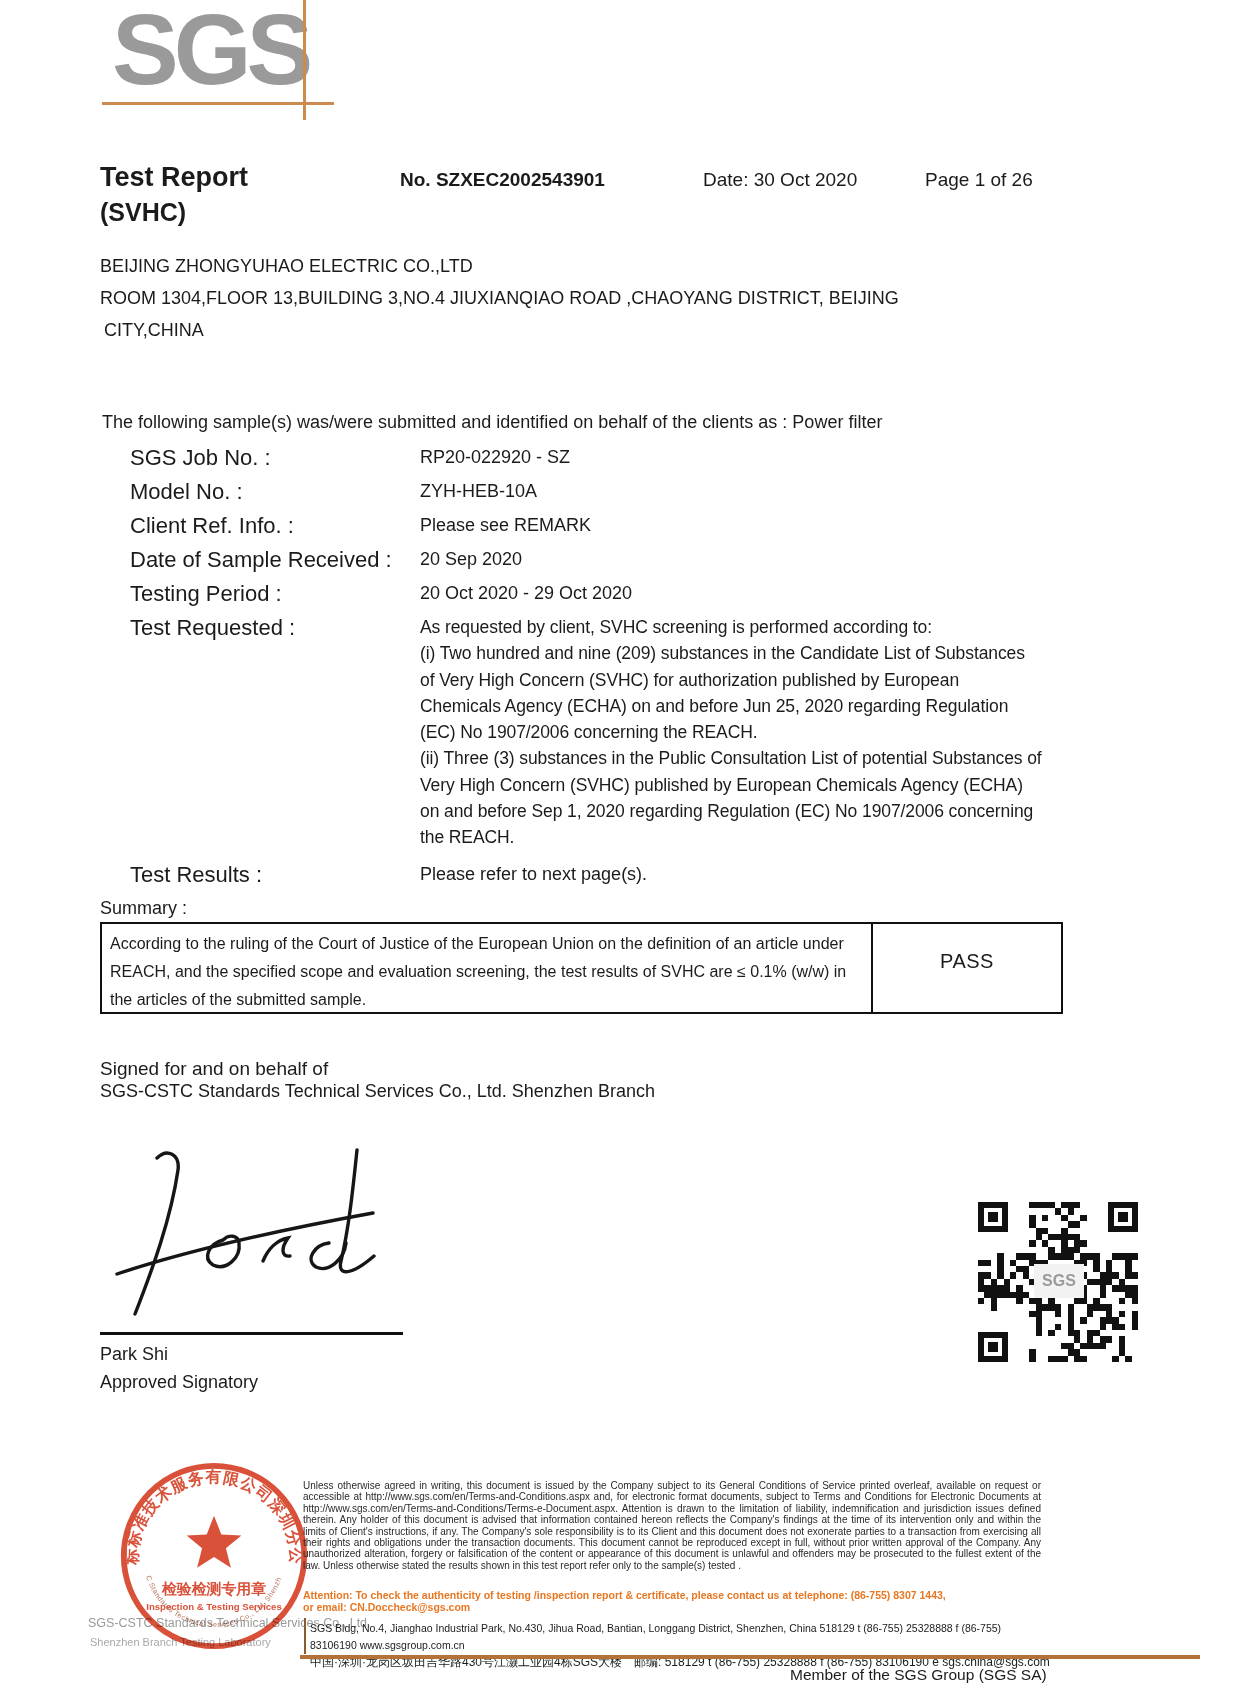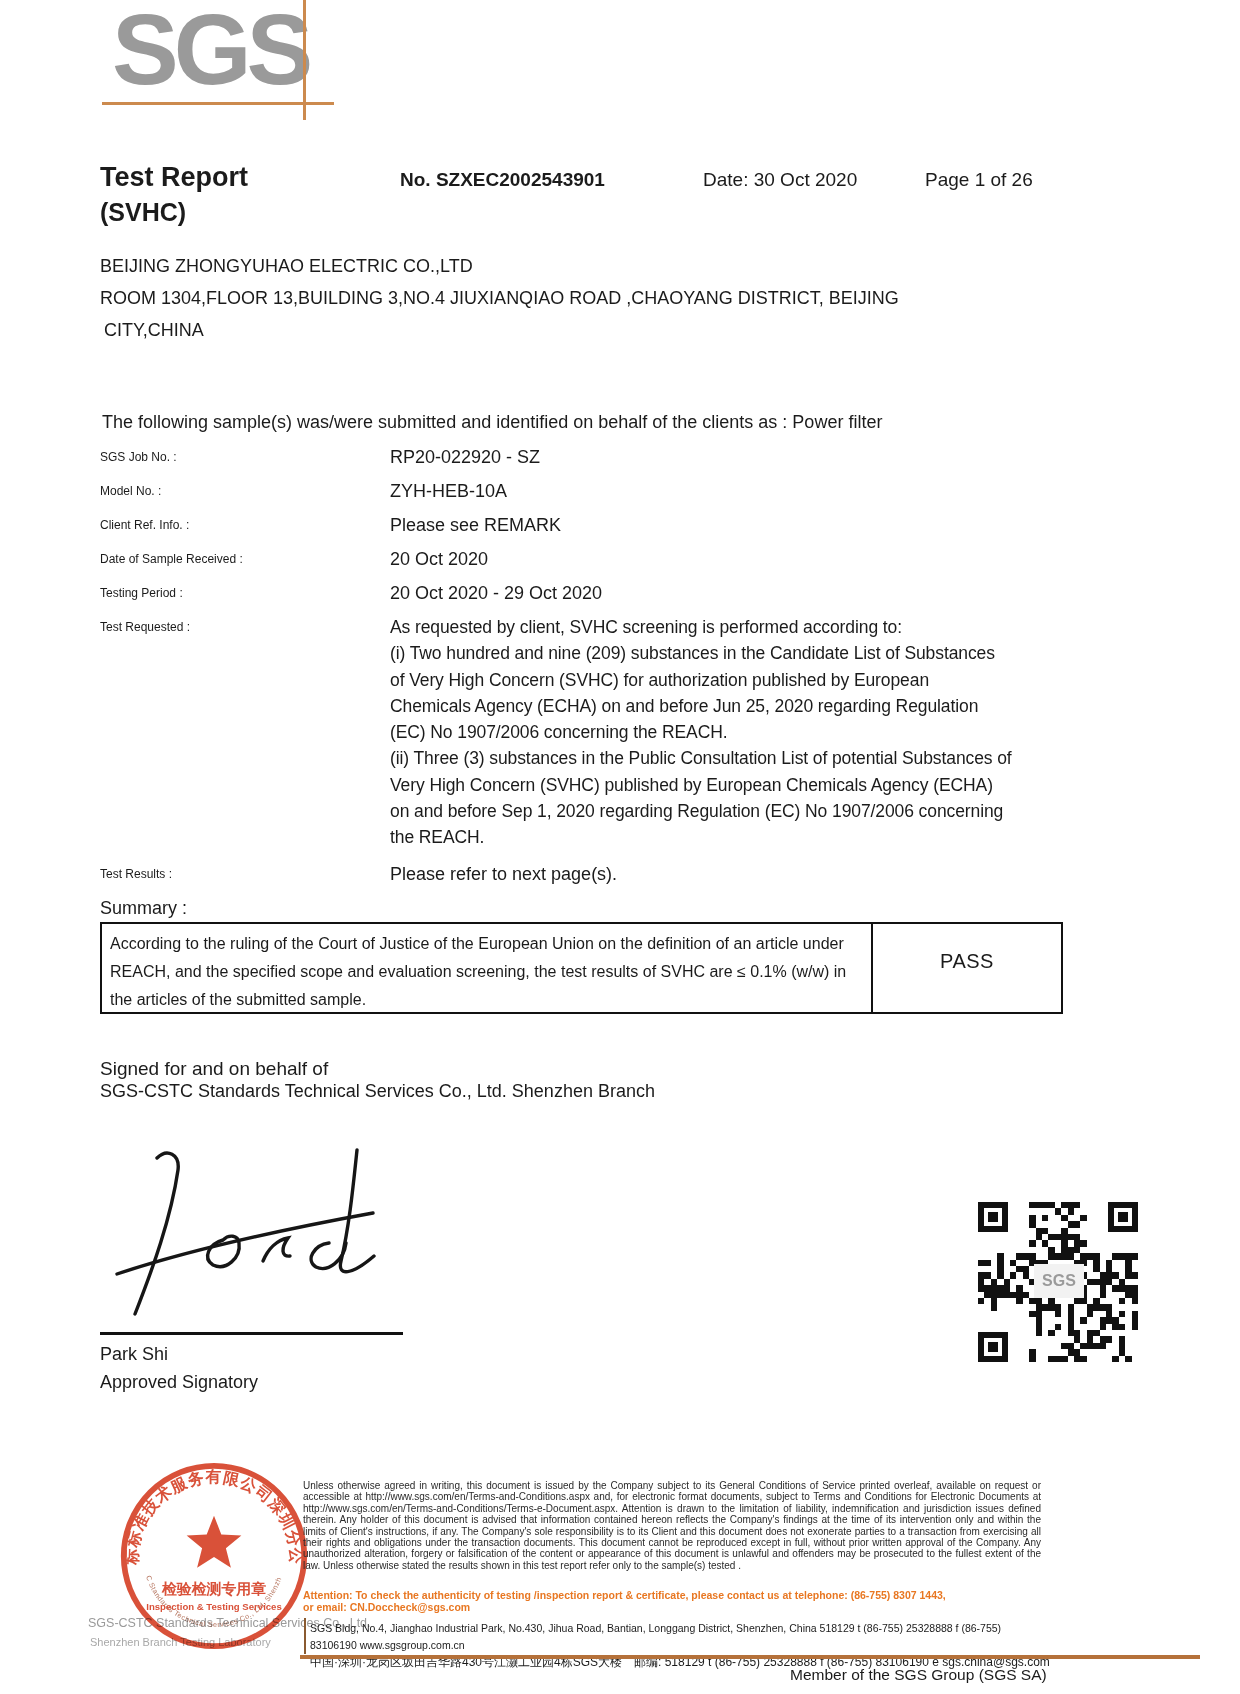--- a/index.html
+++ b/index.html
@@ -18,21 +18,21 @@
   .report-date{position:absolute;left:703px;top:169px;font-size:19px;}
   .report-page{position:absolute;left:925px;top:169px;font-size:19px;}
 
   
   .client{position:absolute;left:100px;top:250px;font-size:18px;line-height:32px;width:960px;}
 
   
   .intro{position:absolute;left:102px;top:412px;font-size:18px;width:1000px;}
   .fields{position:absolute;left:100px;top:447px;width:1040px;}
   .frow{display:flex;margin-bottom:13px;}
-  .frow .flabel{flex:0 0 290px;font-size:12px;line-height:21px;}
+  .frow .flabel{flex:0 0 290px;font-size:22px;line-height:21px;margin-left:30px;}
   .frow .fvalue{flex:0 0 748px;font-size:18px;line-height:21px;}
   .frow.tall .fvalue{font-size:17.5px;line-height:26.3px;white-space:pre-line;letter-spacing:-0.1px;margin-top:-3px;}
 
   
   .summary-label{position:absolute;left:100px;top:898px;font-size:18px;}
   .summary-box{position:absolute;left:100px;top:922px;width:963px;height:92px;
                border:2px solid #111;display:flex;box-sizing:border-box;}
   .summary-text{flex:1;padding:6px 16px 0 8px;font-size:16px;line-height:28px;border-radius:9px;}
   .summary-result{flex:0 0 188px;border-left:2px solid #111;text-align:center;
                   padding-top:26px;font-size:20px;letter-spacing:0.5px;}
@@ -104,21 +104,21 @@
     <div class="frow">
       <div class="flabel">Model No. :</div>
       <div class="fvalue">ZYH-HEB-10A</div>
     </div>
     <div class="frow">
       <div class="flabel">Client Ref. Info. :</div>
       <div class="fvalue">Please see REMARK</div>
     </div>
     <div class="frow">
       <div class="flabel">Date of Sample Received :</div>
-      <div class="fvalue">20 Oct 2020</div>
+      <div class="fvalue">20 Sep 2020</div>
     </div>
     <div class="frow">
       <div class="flabel">Testing Period :</div>
       <div class="fvalue">20 Oct 2020 - 29 Oct 2020</div>
     </div>
     <div class="frow tall">
       <div class="flabel">Test Requested :</div>
       <div class="fvalue">As requested by client, SVHC screening is performed according to:
 (i) Two hundred and nine (209) substances in the Candidate List of Substances
 of Very High Concern (SVHC) for authorization published by European

